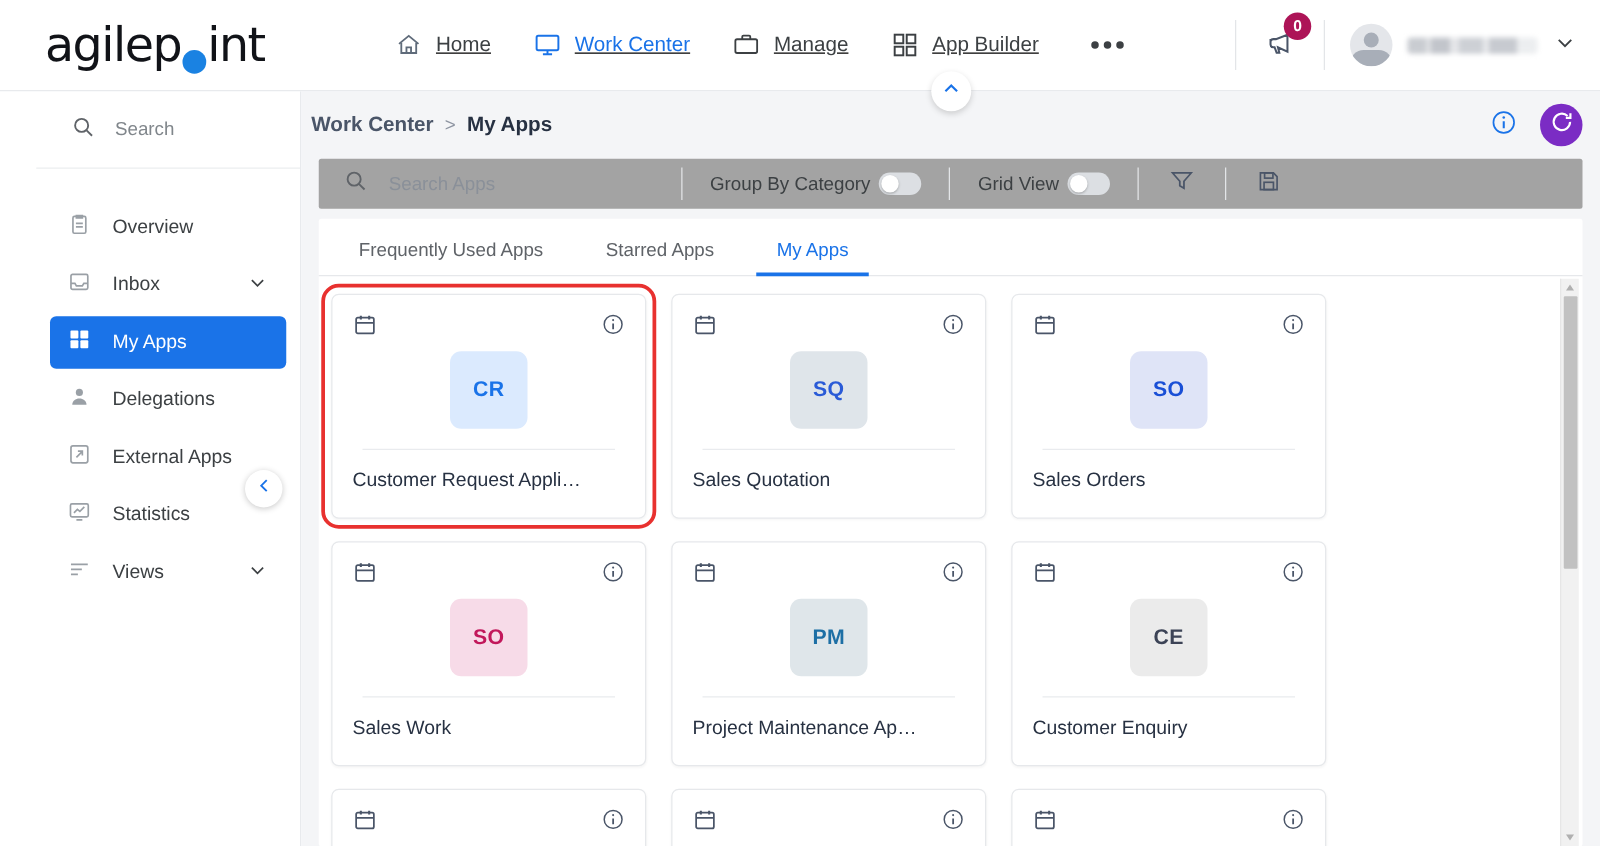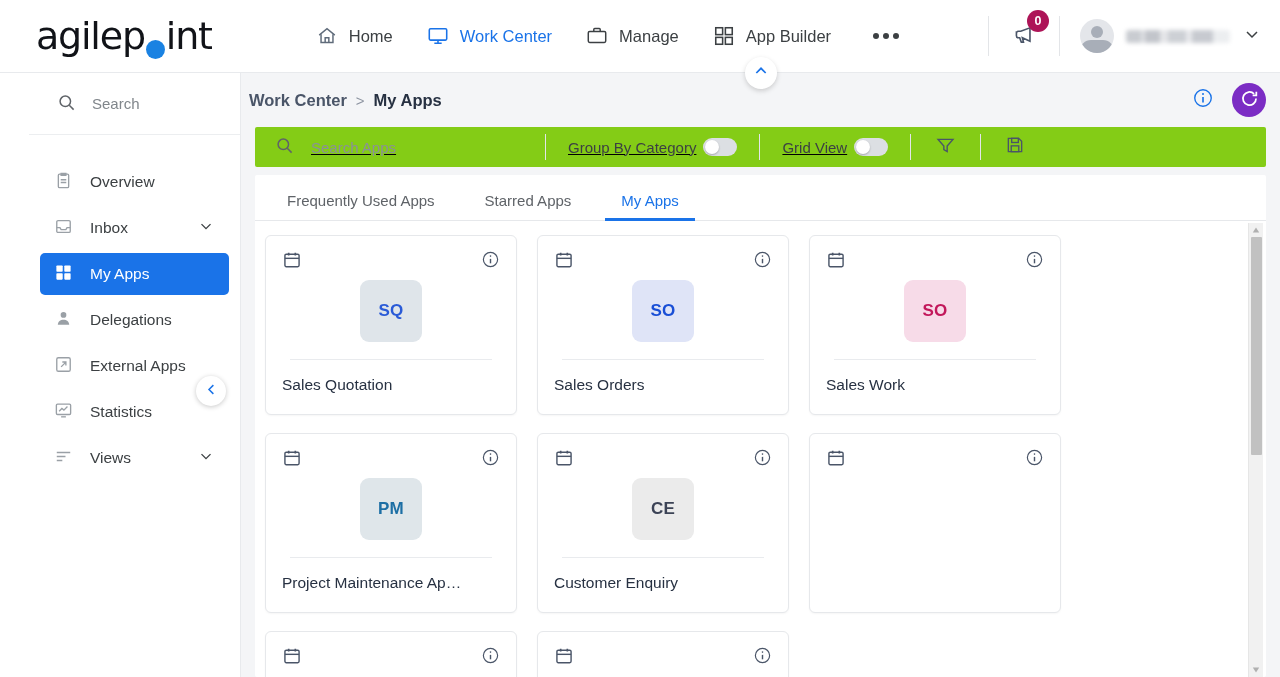--- a/index.html
+++ b/index.html
@@ -24,21 +24,21 @@
     font-size: 38px; letter-spacing: -1.2px; color: #111318;
     font-weight: 400; font-family: "DejaVu Sans", sans-serif;
     display: flex; align-items: flex-end;
   }
   .logo-dot {
     width: 19px; height: 19px; border-radius: 50%;
     background: #1a82e2; display: inline-block;
     margin: 0 1px; position: relative; top: 1px;
   }
 
-  .mainnav { display: flex; align-items: center; gap: 34px; margin-left: 104px; }
+  .mainnav { display: flex; align-items: center; gap: 34px; margin-left: 104px; text-decoration: underline; }
   .navitem {
     display: flex; align-items: center; gap: 11px;
     font-size: 16.5px; color: #3c4043; cursor: pointer; white-space: nowrap;
   }
   .navitem.active { color: #1a73e8; }
   .navitem svg { display: block; }
   .dots { display: flex; gap: 4px; align-items: center; cursor: pointer; margin-left: 8px;}
   .dots i { width: 6px; height: 6px; border-radius: 50%; background: #3c4043; display: block; }
 
   .topright { margin-left: auto; display: flex; align-items: center; height: 44px; }
@@ -112,22 +112,22 @@
     display: flex; align-items: center; justify-content: center; cursor: pointer;
   }
   .headchev {
     position: absolute; left: 50%; transform: translateX(-50%); top: -16px;
     width: 32px; height: 32px; border-radius: 50%; background: #fff;
     box-shadow: 0 2px 5px rgba(0,0,0,.17);
     display: flex; align-items: center; justify-content: center; cursor: pointer; z-index: 8;
   }
 
   .toolbar {
-    margin: 0 14px; height: 40px; background: #84cc16;
-    display: flex; align-items: center; border-radius: 2px; text-decoration: underline;
+    margin: 0 14px; height: 40px; background: #a3a3a3;
+    display: flex; align-items: center; border-radius: 2px;
   }
   .tb-search { display: flex; align-items: center; gap: 17px; padding-left: 20px; width: 290px; }
   .tb-search input {
     border: 0; outline: 0; background: transparent; font-size: 15px; color: #3c4043;
     font-family: "Liberation Sans", sans-serif; width: 200px;
   }
   .tb-search input::placeholder { color: #8a9099; }
   .tb-sep { width: 1px; height: 26px; background: #e3e5e8; }
   .tb-group { display: flex; align-items: center; gap: 7px; padding: 0 22px; font-size: 15px; color: #3c4043; }
   .toggle {
@@ -466,20 +466,37 @@
           <div class="tab">
             <span>Starred Apps</span>
           </div>
           <div class="tab active">
             <span>My Apps</span>
           </div>
         </div>
 
         <div class="cards-scroll">
           <div class="cards" id="cards">
+              <div class="card highlight">
+                <div class="card-top">
+                  <span><svg width="20" height="20" viewBox="0 0 24 24" fill="none" stroke="#4a5568" stroke-width="1.7">
+                      <rect x="3.5" y="5" width="17" height="15" rx="1.6"></rect>
+                      <path d="M3.5 10h17"></path>
+                      <path d="M8 3.2v3.4M16 3.2v3.4" stroke-width="2"></path>
+                    </svg></span>
+                  <span><svg width="19" height="19" viewBox="0 0 24 24" fill="none" stroke="#4a5568" stroke-width="1.5">
+                      <circle cx="12" cy="12" r="9"></circle>
+                      <path d="M12 11.2v5.6" stroke-width="1.8"></path>
+                      <circle cx="12" cy="7.7" r="1.05" fill="#4a5568" stroke="none"></circle>
+                    </svg></span>
+                </div>
+                <div class="card-tile" style="background: rgb(219, 234, 254); color: rgb(26, 115, 232);">CR</div>
+                <div class="card-divider"></div>
+                <div class="card-title">Customer Request Appli…</div>
+              </div>
               <div class="card">
                 <div class="card-top">
                   <span><svg width="20" height="20" viewBox="0 0 24 24" fill="none" stroke="#4a5568" stroke-width="1.7">
                       <rect x="3.5" y="5" width="17" height="15" rx="1.6"></rect>
                       <path d="M3.5 10h17"></path>
                       <path d="M8 3.2v3.4M16 3.2v3.4" stroke-width="2"></path>
                     </svg></span>
                   <span><svg width="19" height="19" viewBox="0 0 24 24" fill="none" stroke="#4a5568" stroke-width="1.5">
                       <circle cx="12" cy="12" r="9"></circle>
                       <path d="M12 11.2v5.6" stroke-width="1.8"></path>

